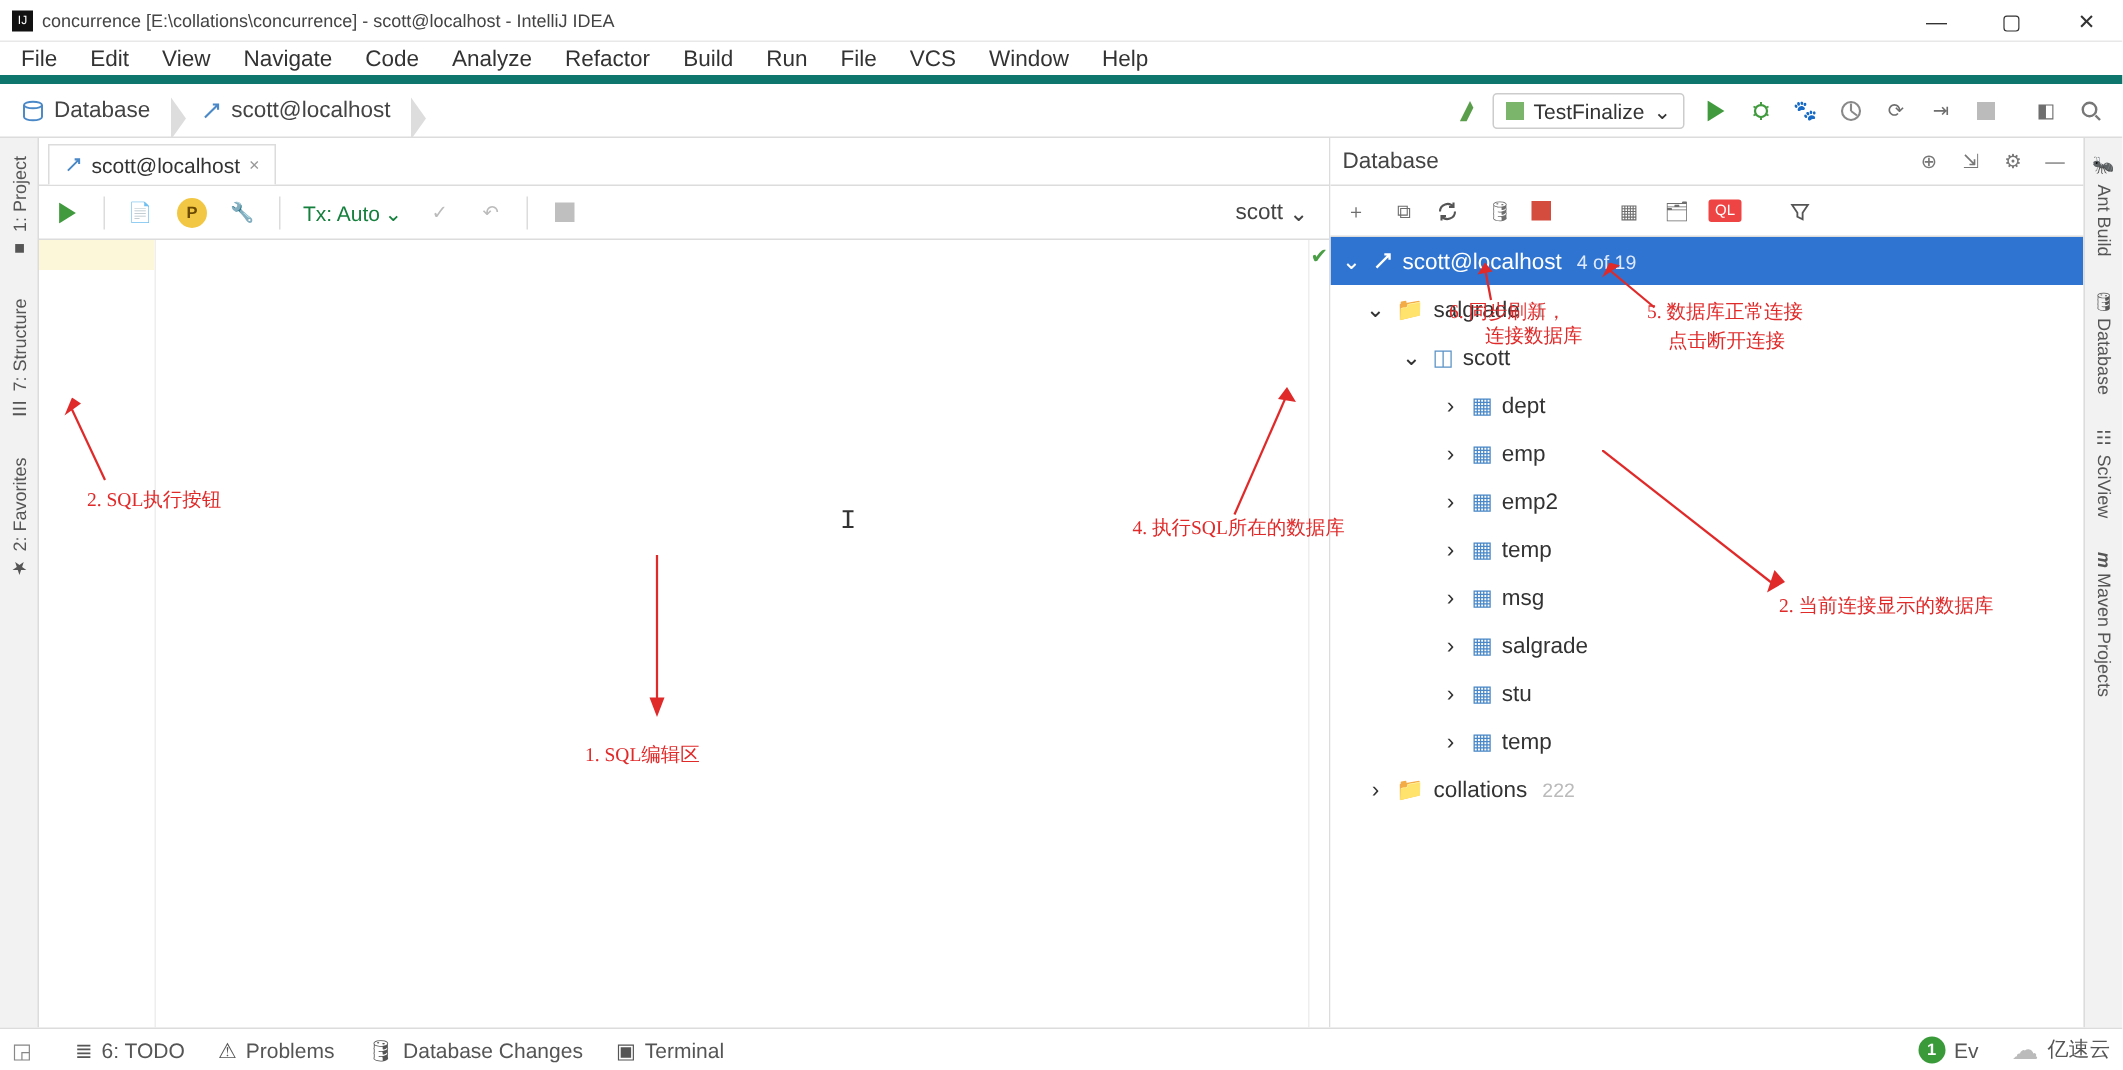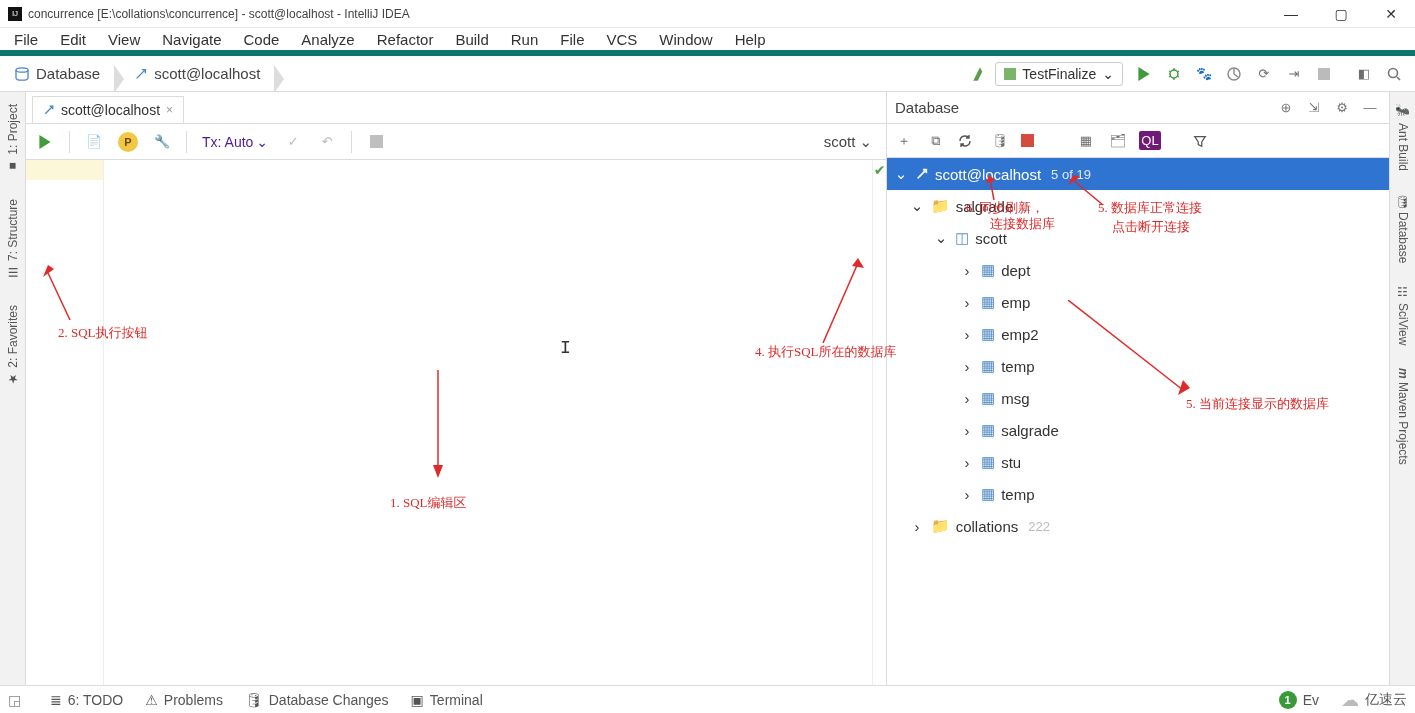--- a/index.html
+++ b/index.html
@@ -33,21 +33,21 @@
 .leftgutter .vtab { writing-mode: vertical-rl; transform: rotate(180deg); font-size:12px; color:#555; padding:4px 2px; display:flex; align-items:center; gap:4px; }
 
 .editor-pane { flex:1; display:flex; flex-direction:column; background:#fff; border-right:1px solid #dcdcdc; }
 .edtabs { height:32px; border-bottom:1px solid #dcdcdc; display:flex; align-items:flex-end; padding-left:6px; }
 .edtab { padding:5px 10px; border:1px solid #dcdcdc; border-bottom:none; background:#fff; display:flex; align-items:center; gap:6px; font-size:14px; }
 .edtab .close { color:#999; font-size:12px; }
 .edtoolbar { height:36px; border-bottom:1px solid #dcdcdc; display:flex; align-items:center; padding:0 6px; gap:8px; }
 .btnico { width:26px; height:26px; display:flex; align-items:center; justify-content:center; color:#777; }
 .run-tri { color:#419b3e; }
 .pill { width:20px;height:20px;border-radius:50%; background:#f2c744; color:#6b4a00; font-size:11px; display:flex;align-items:center;justify-content:center; font-weight:bold;}
-.txselect { font-size:14px; color:#4c1d95; padding: 2px 4px; display:flex; align-items:center; gap:3px; }
+.txselect { font-size:14px; color:#15803d; padding: 2px 4px; display:flex; align-items:center; gap:3px; }
 .vsep { width:1px; height:22px; background:#dcdcdc; margin:0 3px; }
 .stop-sq { width:13px;height:13px; background:#bfbfbf; }
 .stop-sq.red { background:#d34c3d; }
 .edspacer { flex:1; }
 .dbchooser { font-size:15px; color:#444; display:flex; align-items:center; gap:4px; padding-right:8px; }
 
 .editor-body { flex:1; display:flex; position:relative; }
 .gutter { width:78px; border-right:1px solid #eee; background:#fff; position:relative; }
 .gutter .hl { position:absolute; left:0; top:0; width:100%; height:20px; background:#fdf7d9; }
 .editor-text { flex:1; position:relative; }
@@ -277,39 +277,39 @@
             <path d="M3 8a5 5 0 0 1 9-3M13 8a5 5 0 0 1-9 3M12 2v3h-3M4 14v-3h3" fill="none" stroke="#555" stroke-width="1.4"></path>
           </svg>
         </span>
       <span class="ico">🛢</span>
       <span class="ico">
           <div class="stop-sq red"></div>
         </span>
       <div style="width:12px;"></div>
       <span class="ico">▦</span>
       <span class="ico">🗂</span>
-      <span class="ico" style="background:#701a75;color:#fff;border-radius:2px;font-size:13px;padding:2px 2px;">QL</span>
+      <span class="ico" style="background:#ef4444;color:#fff;border-radius:2px;font-size:10px;padding:2px 2px;">QL</span>
       <div style="width:12px;"></div>
       <span class="ico">
           <svg width="14" height="14" viewBox="0 0 16 16">
             <path d="M2 3h12L10 9v5l-4-2V9z" fill="none" stroke="#555" stroke-width="1.4"></path>
           </svg>
         </span>
     </div>
 
     <div class="tree">
       <div class="tree-row sel">
         <span class="arrow-btn">⌄</span>
         <span>
             <svg width="14" height="14" viewBox="0 0 16 16">
               <path d="M3 13 L13 3 M9 3h4v4" fill="none" stroke="#fff" stroke-width="1.8"></path>
             </svg>
           </span>
         <span>scott@localhost</span>
-        <span class="count">5 of 19</span>
+        <span class="count">4 of 19</span>
       </div>
       <div class="tree-row depth1">
         <span class="arrow-btn">⌄</span>
         <span class="folder-ico">📁</span>
         <span>salgrade</span>
         <span class="count">1</span>
       </div>
       <div class="tree-row depth2">
         <span class="arrow-btn">⌄</span>
         <span class="schema-ico">◫</span>
@@ -391,21 +391,21 @@
     <line x1="8" y1="0" x2="8" y2="100" stroke="#e02a2a" stroke-width="1.5"></line>
     <polygon points="3,95 13,95 8,108" fill="#e02a2a"></polygon>
   </svg>
 
 <div class="ann" style="left:58px; top:324px;">2. SQL执行按钮</div>
 <svg class="arrow" style="left:40px; top:265px;" width="40" height="60">
     <line x1="30" y1="55" x2="8" y2="8" stroke="#e02a2a" stroke-width="1.5"></line>
     <polygon points="3,12 14,4 8,0" fill="#e02a2a"></polygon>
   </svg>
 
-<div class="ann" style="left:1186px; top:395px;">5. 当前连接显示的数据库</div>
+<div class="ann" style="left:1186px; top:395px;">2. 当前连接显示的数据库</div>
 <svg class="arrow" style="left:1068px; top:300px;" width="130" height="100">
     <line x1="0" y1="0" x2="115" y2="90" stroke="#e02a2a" stroke-width="1.5"></line>
     <polygon points="110,95 122,88 115,80" fill="#e02a2a"></polygon>
   </svg>
 
 <div class="ann" style="left:755px; top:343px;">4. 执行SQL所在的数据库</div>
 <svg class="arrow" style="left:818px; top:258px;" width="50" height="90">
     <line x1="5" y1="85" x2="40" y2="5" stroke="#e02a2a" stroke-width="1.5"></line>
     <polygon points="34,8 46,10 40,0" fill="#e02a2a"></polygon>
   </svg>

